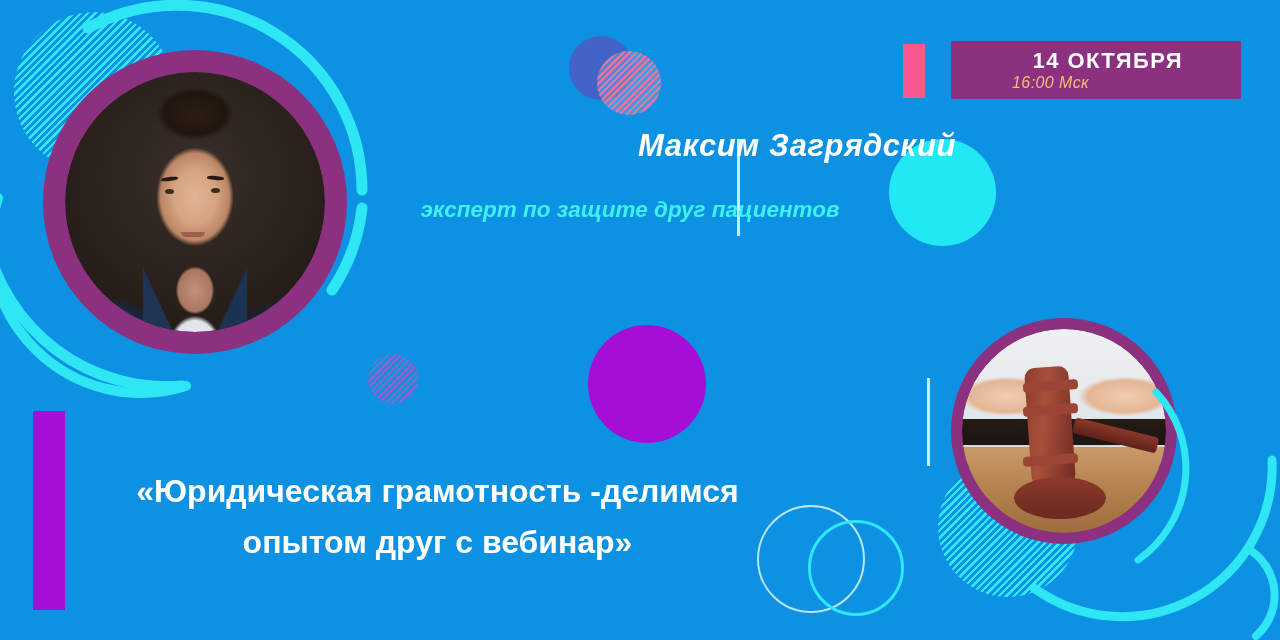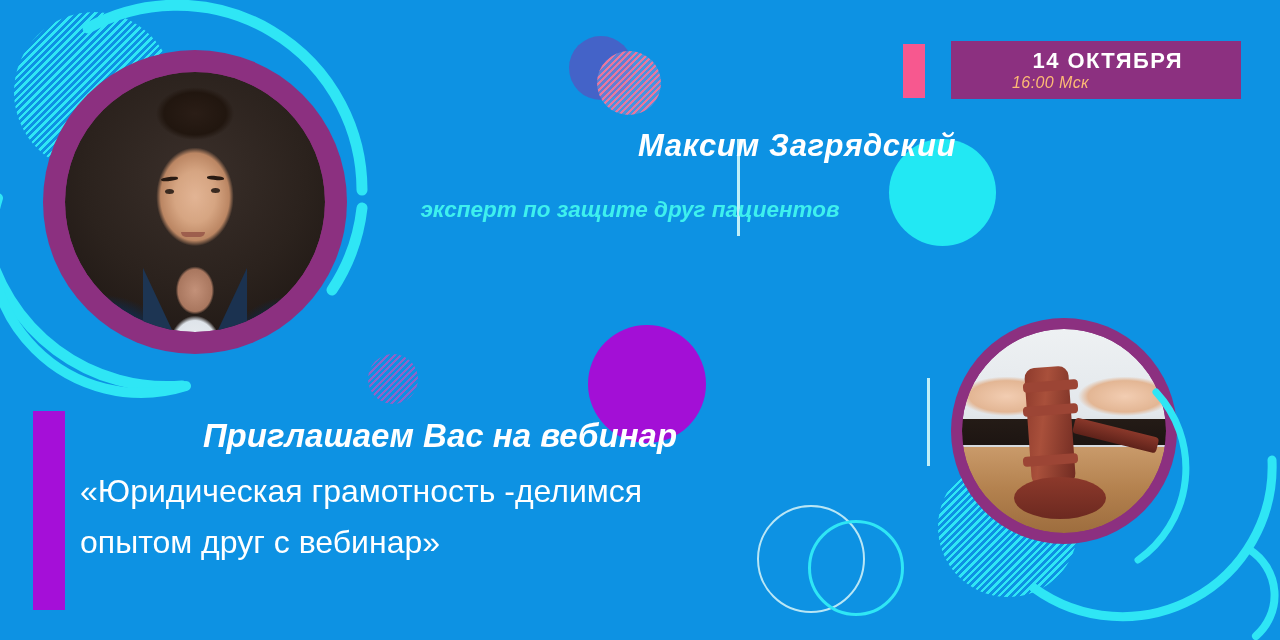--- a/index.html
+++ b/index.html
@@ -222,22 +222,23 @@
     text-align: center;
     white-space: nowrap;
   }
   .invite-subtitle {
     position: absolute;
     left: 80px;
     top: 466px;
     width: 715px;
     color: #ffffff;
     font-size: 32px;
-    font-weight: normal;
+    font-weight: bold;
     line-height: 51px;
+    text-align: center;
   }
   .sub-line { display: block; white-space: nowrap; }
 
   .vline { position: absolute; background: #bfeff8; }
   .purple-bar { position: absolute; background: #a50fd8; }
 </style>
 </head>
 <body>
 
 <div id="poster">
@@ -317,19 +318,18 @@
   <div class="date-chip">
     <span class="date-day">14  ОКТЯБРЯ</span>
     <span class="date-time">16:00  Мск</span>
   </div>
 
   <div class="speaker-name">Максим Загрядский</div>
   <div class="speaker-role">
     <span class="role-line">эксперт по защите друг пациентов</span>
   </div>
 
-  <div class="invite-title">Приглашаем Вас на вебинар</div>
   <div class="invite-subtitle">
     <span class="sub-line">«Юридическая грамотность -делимся</span>
     <span class="sub-line">опытом друг с вебинар»</span>
   </div>
 
 </div>
 
 </body></html>

